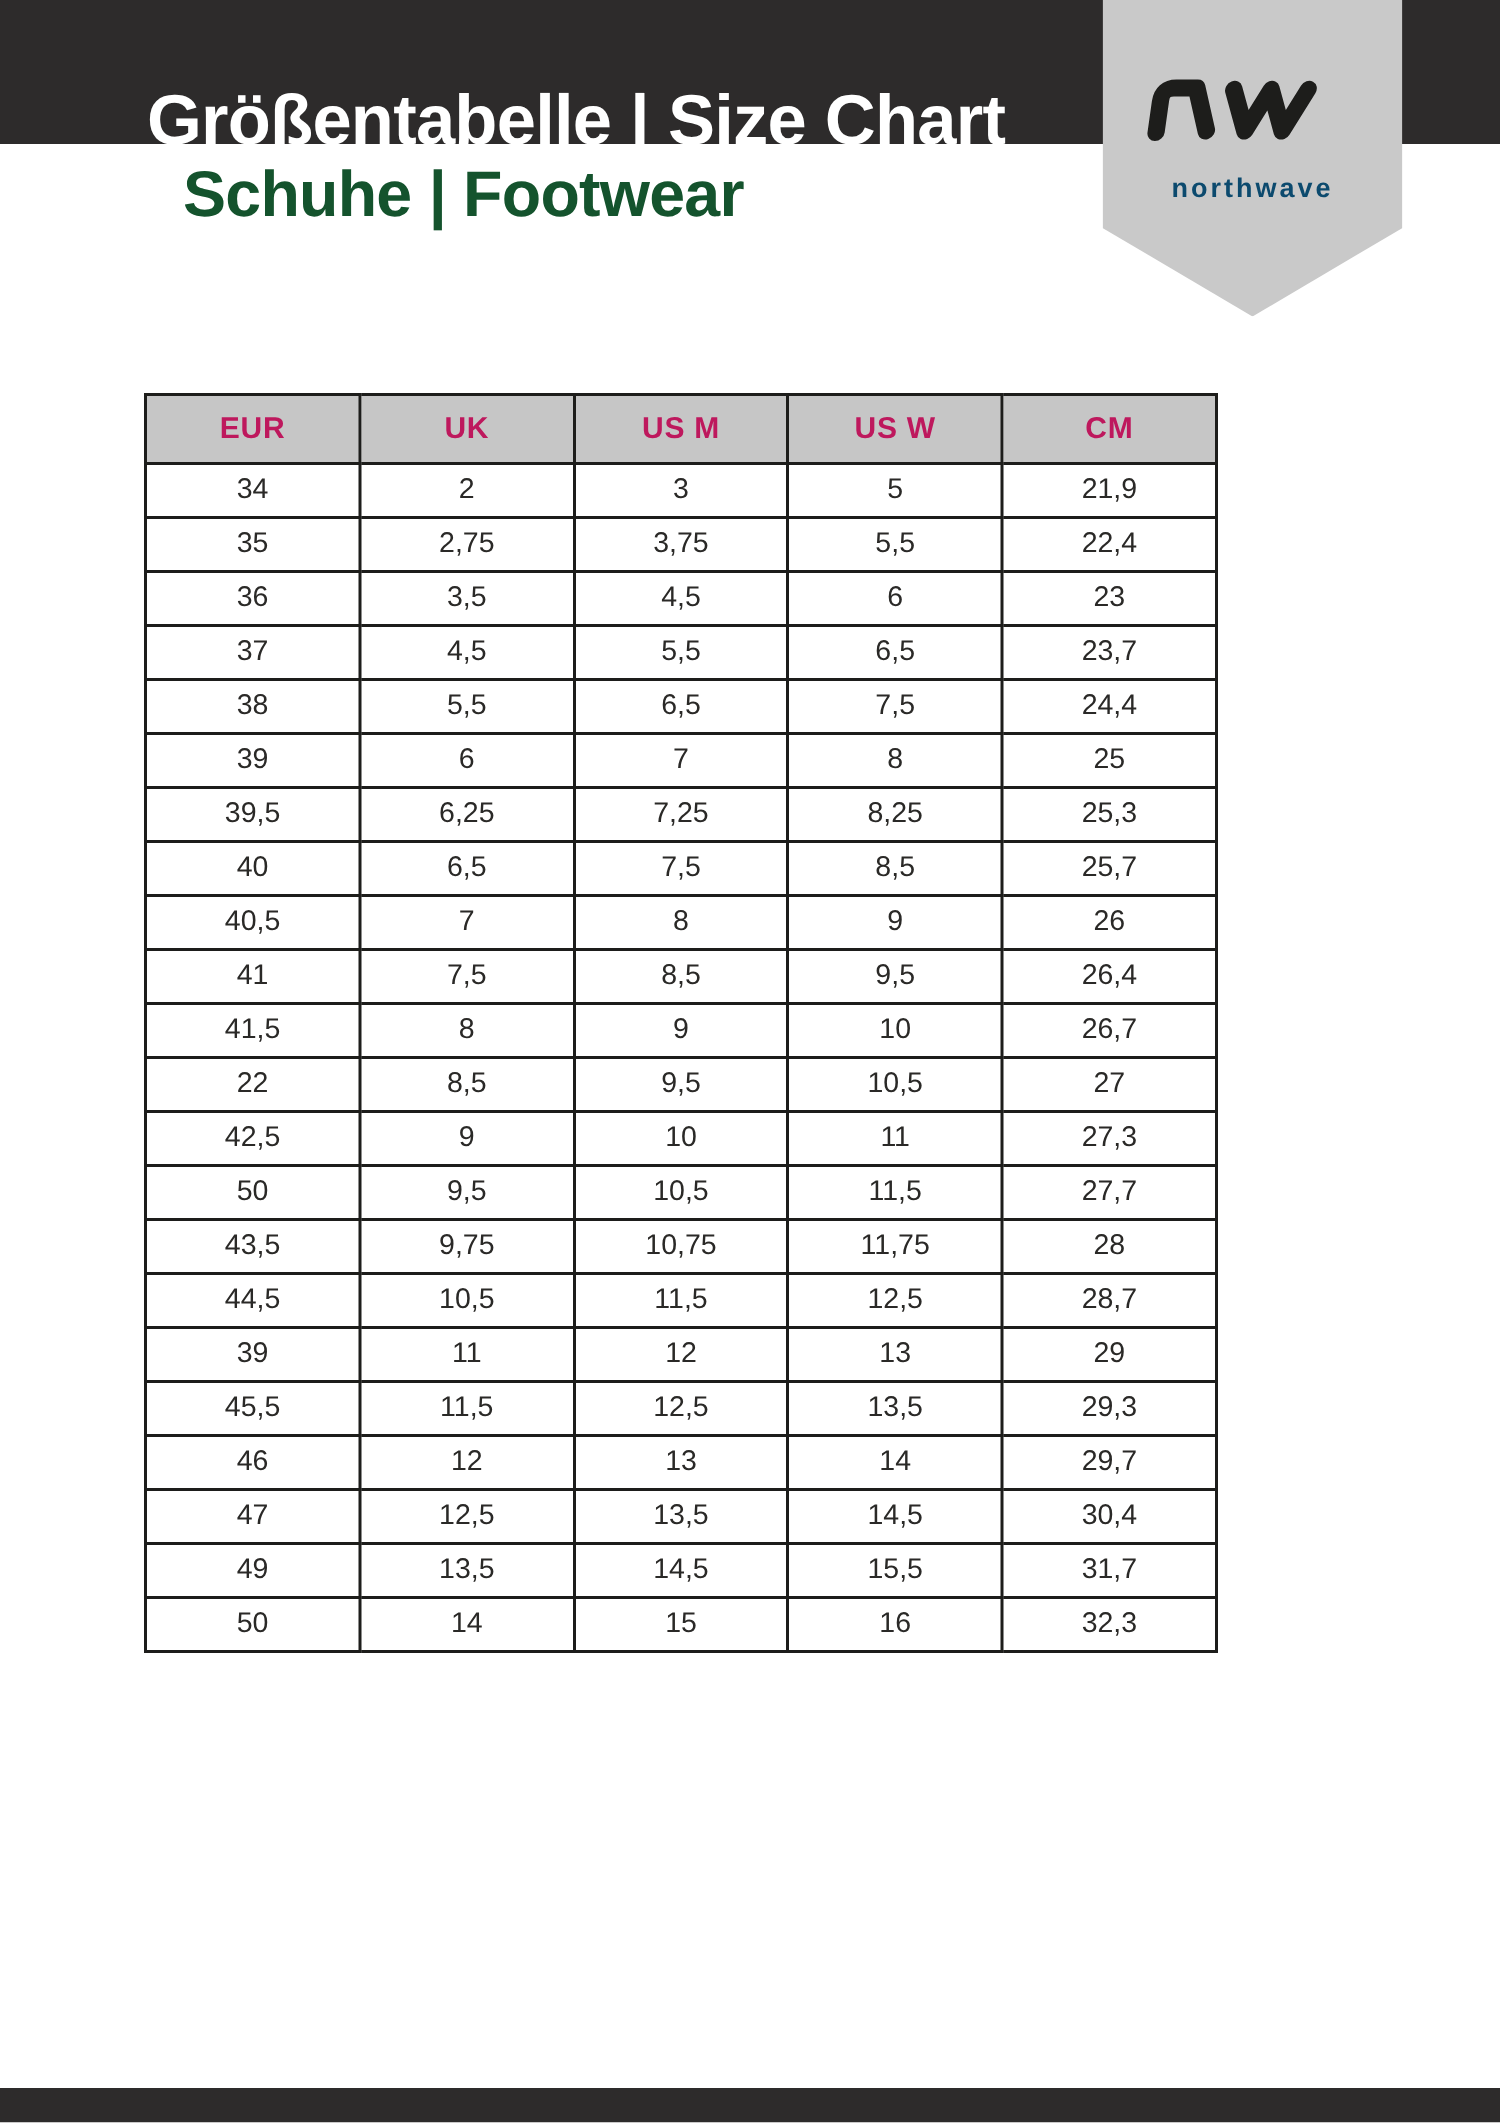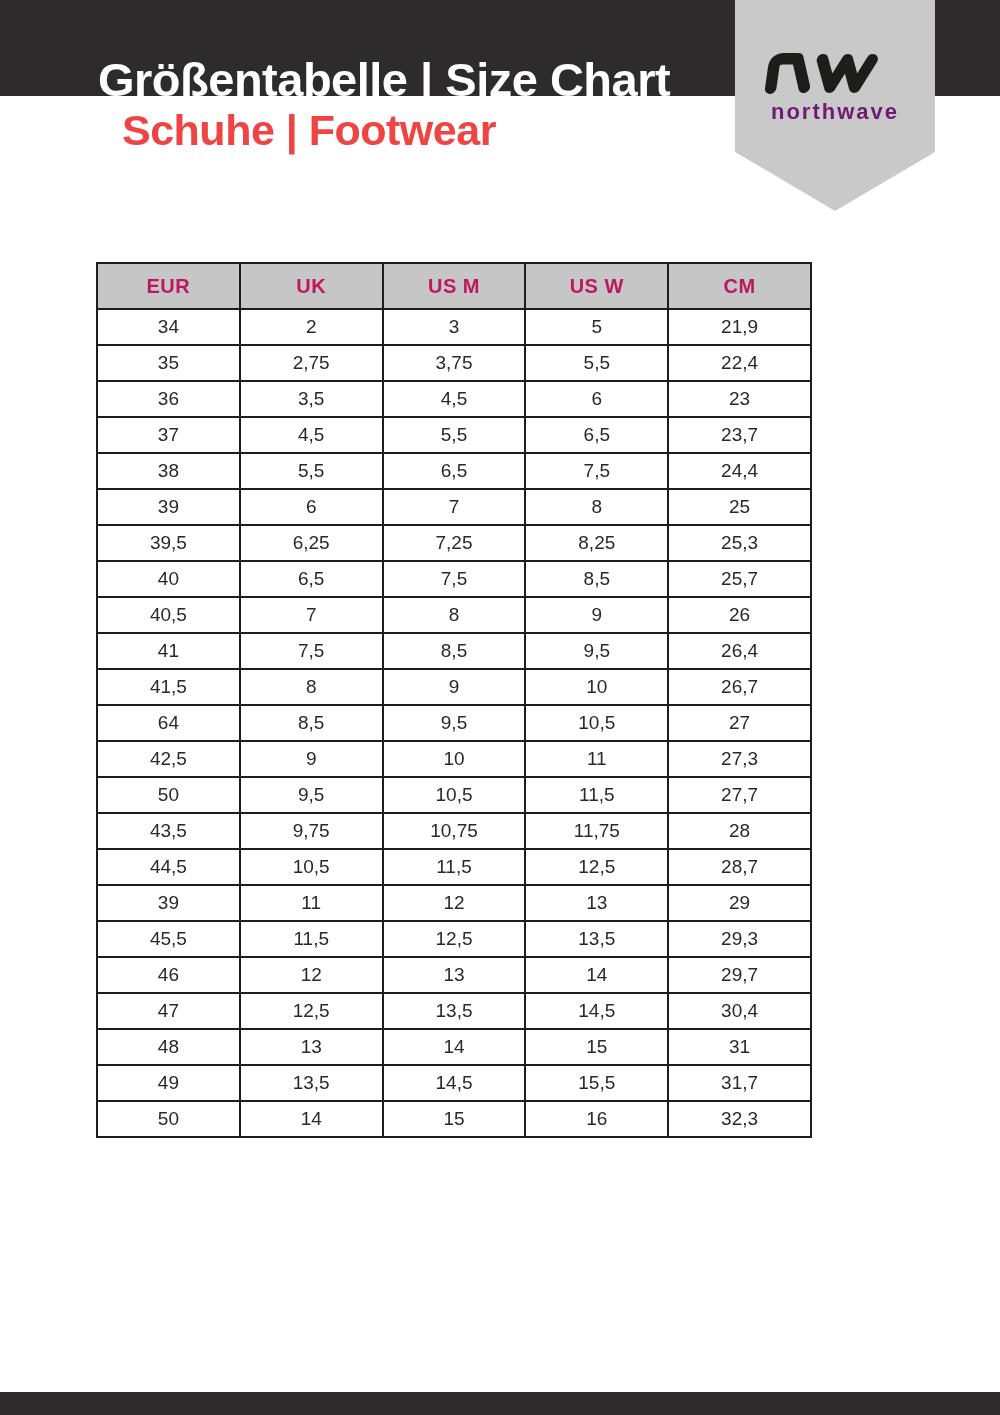--- a/index.html
+++ b/index.html
@@ -34,45 +34,45 @@
     color: #ffffff;
   }
   .page-subtitle {
     position: absolute;
     left: 122px; top: 109px;
     font-size: 43px;
     font-weight: bold;
     line-height: 1;
     letter-spacing: -0.5px;
     white-space: nowrap;
-    color: #ef4444;
+    color: #14532d;
   }
 
   
   .pennant {
     position: absolute;
     left: 735px; top: 0;
     width: 200px; height: 211px;
     background: #c9c9c9;
     clip-path: polygon(0 0, 100% 0, 100% 72%, 50% 100%, 0 72%);
   }
   .nw-logo {
     position: absolute;
     left: 18px; top: 52px;
     width: 164px; height: 42px;
   }
   .wordmark {
     position: absolute;
-    top: 99px; left: 0;
+    top: 115px; left: 0;
     width: 100%;
     text-align: center;
-    font-size: 22px;
+    font-size: 18px;
     font-weight: bold;
     letter-spacing: 2px;
-    color: #701a75;
+    color: #0c4a6e;
   }
 
   
   .table-wrap {
     position: absolute;
     left: 96px; top: 262px;
   }
   table {
     border-collapse: collapse;
     table-layout: fixed;
@@ -212,21 +212,21 @@
           <td>26,4</td>
         </tr>
         <tr>
           <td>41,5</td>
           <td>8</td>
           <td>9</td>
           <td>10</td>
           <td>26,7</td>
         </tr>
         <tr>
-          <td>64</td>
+          <td>22</td>
           <td>8,5</td>
           <td>9,5</td>
           <td>10,5</td>
           <td>27</td>
         </tr>
         <tr>
           <td>42,5</td>
           <td>9</td>
           <td>10</td>
           <td>11</td>
@@ -275,27 +275,20 @@
           <td>29,7</td>
         </tr>
         <tr>
           <td>47</td>
           <td>12,5</td>
           <td>13,5</td>
           <td>14,5</td>
           <td>30,4</td>
         </tr>
         <tr>
-          <td>48</td>
-          <td>13</td>
-          <td>14</td>
-          <td>15</td>
-          <td>31</td>
-        </tr>
-        <tr>
           <td>49</td>
           <td>13,5</td>
           <td>14,5</td>
           <td>15,5</td>
           <td>31,7</td>
         </tr>
         <tr>
           <td>50</td>
           <td>14</td>
           <td>15</td>

